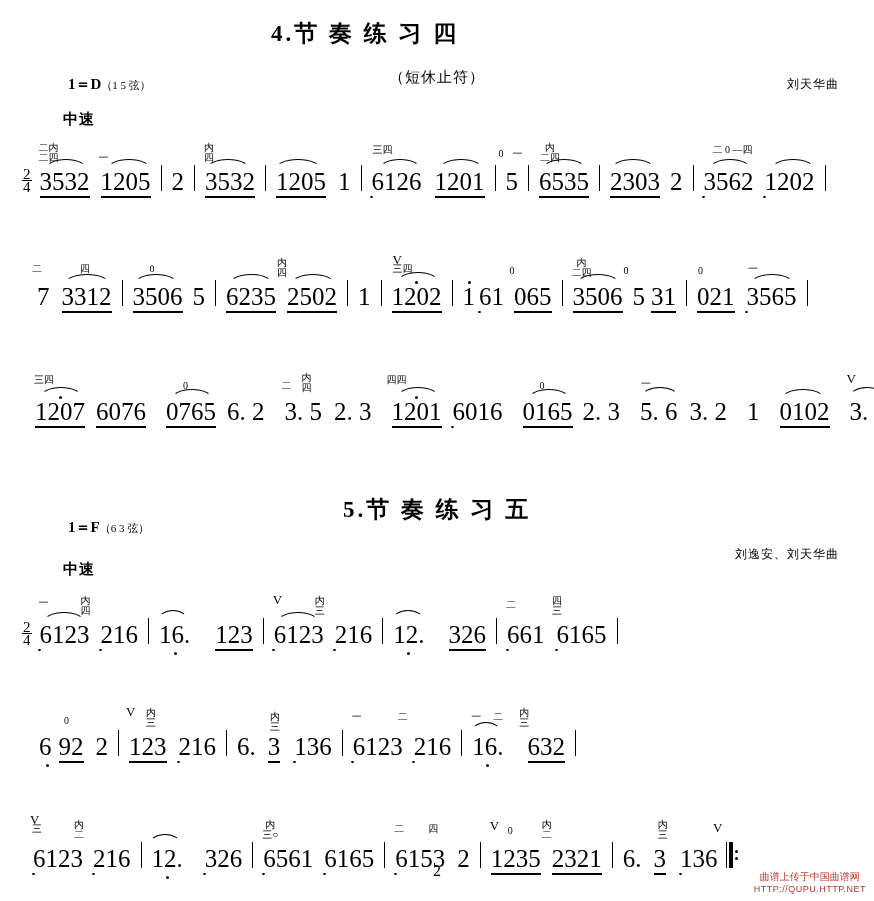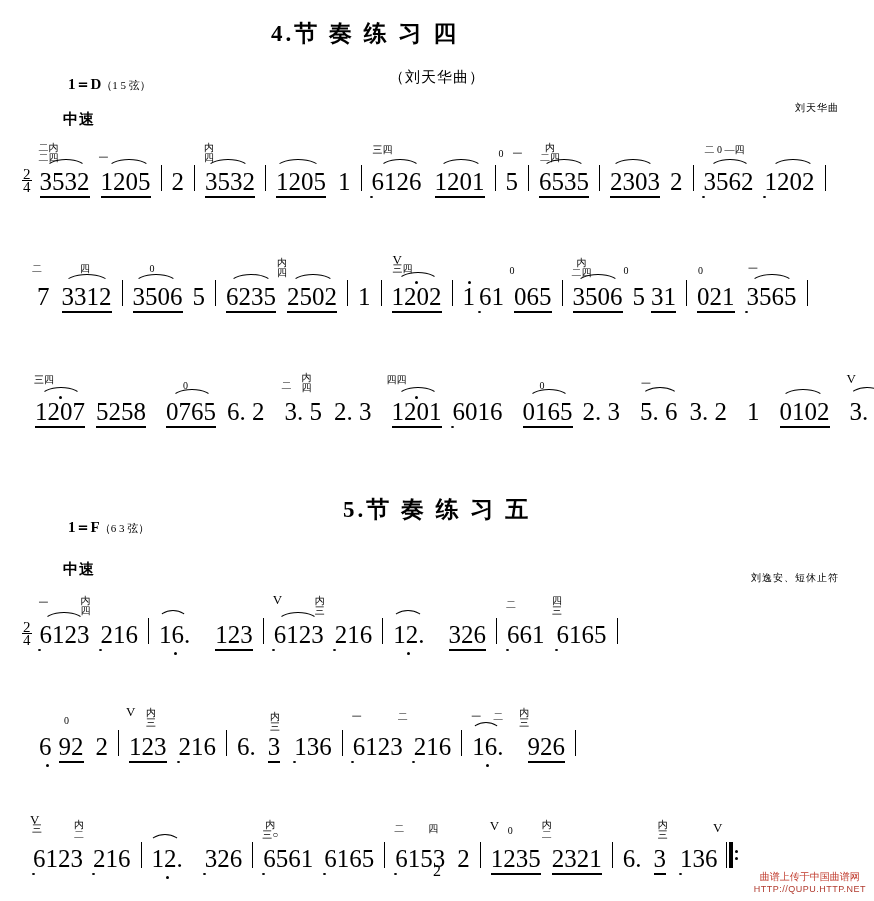--- a/index.html
+++ b/index.html
@@ -39,23 +39,22 @@
     font-size: 15px;
     font-weight: bold;
     letter-spacing: 0px;
   }
   .key-sig .small {
     font-size: 11px;
     font-weight: normal;
   }
   .composer {
     position: absolute;
-    font-size: 10px;
+    font-size: 12px;
     letter-spacing: 1px;
-    margin-top: 25px;
   }
   .tempo {
     position: absolute;
     font-size: 15px;
     font-weight: bold;
     letter-spacing: 1px;
   }
   
   .system {
     position: absolute;
@@ -196,21 +195,21 @@
     font-family: "Liberation Sans", sans-serif;
   }
   .footer .line2 { color: #b03a2e; font-size: 9px; letter-spacing: 0.5px; }
 </style>
 </head>
 <body>
 
 <div class="page">
 
   <div class="song-title" style="position:absolute; left:0; top:18px; width:730px;">4.节 奏 练 习 四</div>
-  <div class="song-subtitle" style="position:absolute; left:0; top:62px; width:874px;">（刘天华曲）</div>
+  <div class="song-subtitle" style="position:absolute; left:0; top:62px; width:874px;">（短休止符）</div>
 
   <div class="key-sig" style="left:68px; top:75px;">
     <span>1＝D</span><span class="small">（1 5 弦）</span>
   </div>
   <div class="composer" style="right:35px; top:76px;">刘天华曲</div>
   <div class="tempo" style="left:63px; top:110px;">中速</div>
 
   <div class="system" style="top:135px;">
     <div class="measures">
       <div class="timesig">
@@ -289,21 +288,21 @@
         <span style="display:inline-block;width:8px"></span>
         <span class="note">2</span>
         <div class="slur" style="left:6px; top:-10px; width:42px;"></div>
       </div>
       <div class="bar"></div>
 
       <div class="meas">
         <span class="note"><span class="grp b1 dot-dn">3562</span></span>
         <span style="display:inline-block;width:9px"></span>
         <span class="note"><span class="grp b1 dot-dn">1202</span></span>
-        <div class="mark" style="left:6px; top:-24px;">
+        <div class="mark" style="left:14px; top:-24px;">
             <span class="stack">二 0 —四</span>
           </div>
         <div class="slur" style="left:10px; top:-10px; width:40px;"></div>
         <div class="slur" style="left:72px; top:-10px; width:42px;"></div>
       </div>
       <div class="bar"></div>
     </div>
   </div>
 
   <div class="system" style="top:250px;">
@@ -389,21 +388,21 @@
       </div>
       <div class="bar"></div>
     </div>
   </div>
 
   <div class="system" style="top:365px;">
     <div class="measures" style="padding-left:8px;">
       <div class="meas">
         <span class="note"><span class="grp b1 dot-up">1207</span></span>
         <span style="display:inline-block;width:9px"></span>
-        <span class="note"><span class="grp b1">5258</span></span>
+        <span class="note"><span class="grp b1">6076</span></span>
         <div class="mark" style="left:4px; top:-24px;">
             <span class="stack">三四</span>
           </div>
         <div class="slur" style="left:10px; top:-12px; width:40px;"></div>
       </div>
       <div class="bar"></div>
 
       <div class="meas">
         <span class="note"><span class="grp b1">0765</span></span>
         <span style="display:inline-block;width:9px"></span>
@@ -474,21 +473,21 @@
       </div>
 
     </div>
   </div>
 
   <div class="song-title" style="position:absolute; left:0; top:494px; width:874px;">5.节 奏 练 习 五</div>
 
   <div class="key-sig" style="left:68px; top:518px;">
     <span>1＝F</span><span class="small">（6 3 弦）</span>
   </div>
-  <div class="composer" style="right:35px; top:546px;">刘逸安、短休止符</div>
+  <div class="composer" style="right:35px; top:546px;">刘逸安、刘天华曲</div>
   <div class="tempo" style="left:63px; top:560px;">中速</div>
 
   <div class="system" style="top:588px;">
     <div class="measures">
       <div class="timesig">
         <span class="num">2</span>
         <span>4</span>
       </div>
 
       <div class="meas">
@@ -596,21 +595,21 @@
           </div>
         <div class="mark" style="left:50px; top:-22px;">
             <span class="stack">二</span>
           </div>
       </div>
       <div class="bar"></div>
 
       <div class="meas">
         <span class="note ddot dot-dn">16.</span>
         <span style="display:inline-block;width:22px"></span>
-        <span class="note"><span class="grp b1">926</span></span>
+        <span class="note"><span class="grp b1">632</span></span>
         <div class="mark" style="left:4px; top:-22px;">一</div>
         <div class="mark" style="left:26px; top:-22px;">二</div>
         <div class="mark" style="left:52px; top:-26px;">
             <span class="stack">内</span>
             <span class="stack">三</span>
           </div>
         <div class="slur" style="left:4px; top:-12px; width:28px;"></div>
       </div>
       <div class="bar"></div>
     </div>

